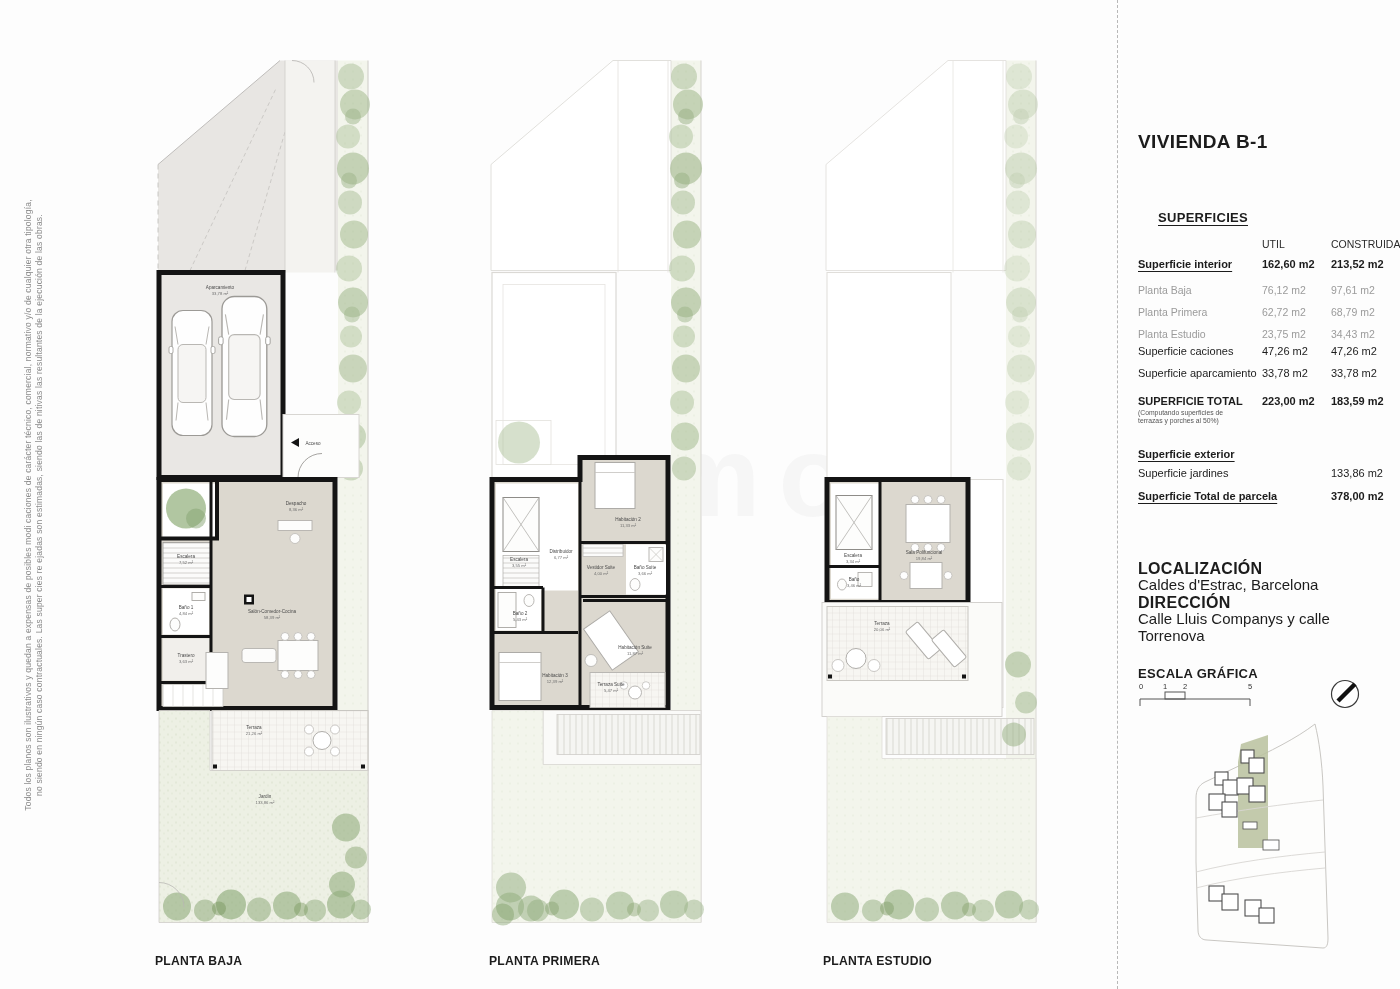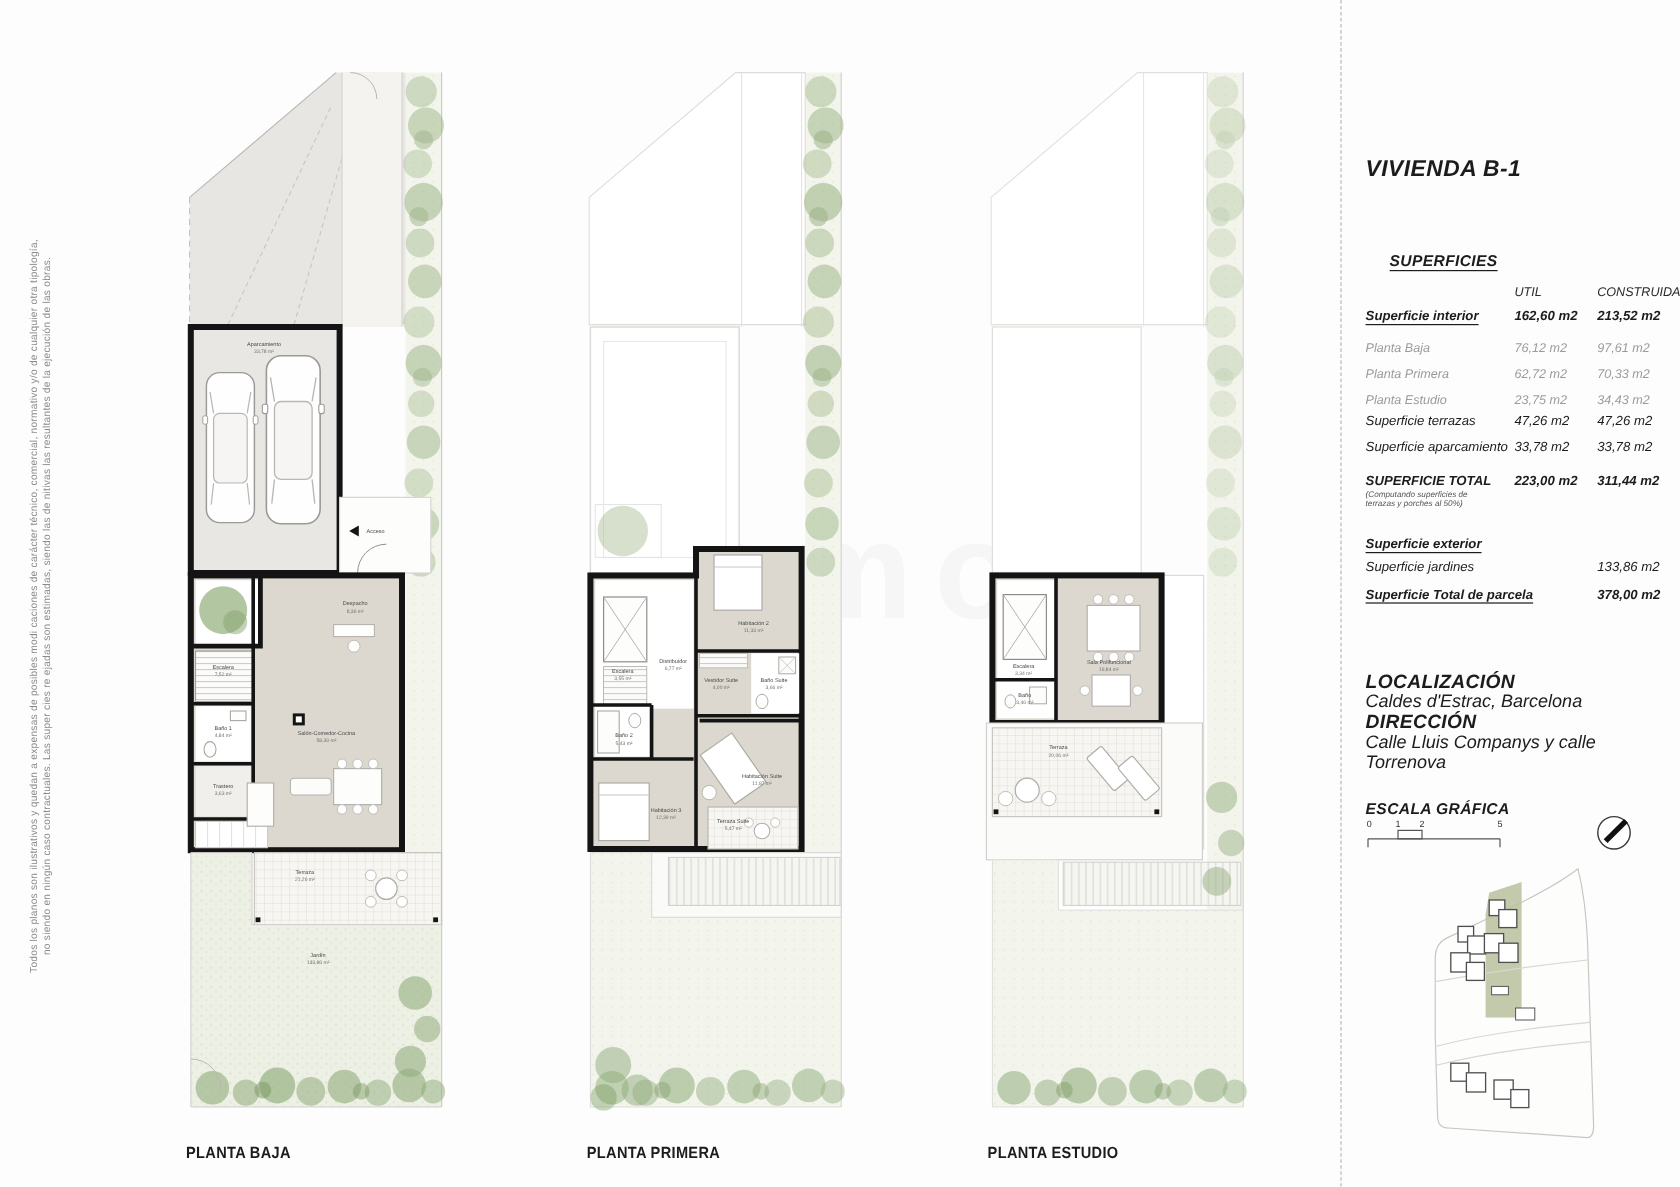--- a/index.html
+++ b/index.html
@@ -15,21 +15,21 @@
              color:rgba(110,110,110,0.05);letter-spacing:18px;pointer-events:none;}
   
   .plan{position:absolute;top:50px;width:305px;height:885px;}
   .plan svg{width:305px;height:885px;display:block;}
   .plan-label{position:absolute;top:953px;font-size:13.5px;font-weight:700;letter-spacing:.3px;
               transform:scaleX(.9);transform-origin:left;white-space:nowrap;}
   .t-name{font-size:4.6px;fill:#4a4a4a;text-anchor:middle;font-family:"Liberation Sans",sans-serif;}
   .t-area{font-size:4.2px;fill:#6f6f6f;text-anchor:middle;font-family:"Liberation Sans",sans-serif;}
   
   .panel{position:absolute;left:1138px;top:0;width:262px;height:989px;}
-  .panel .abs{position:absolute;font-style:italic;}
+  .panel .abs{position:absolute;}
   .p-title{font-size:19px;font-weight:700;letter-spacing:.4px;}
   .p-h1{font-size:13px;font-weight:700;text-decoration:underline;text-underline-offset:3px;letter-spacing:.3px;margin-left:20px;}
   .p-colhead{font-size:10.5px;color:#2a2a2a;}
   .p-row{font-size:11px;width:262px;}
   .p-row .lab{position:absolute;left:0;white-space:nowrap;}
   .p-row .v1{position:absolute;left:124px;white-space:nowrap;}
   .p-row .v2{position:absolute;left:193px;white-space:nowrap;}
   .p-bold{font-weight:700;}
   .p-underline{text-decoration:underline;text-underline-offset:3px;}
   .p-gray{color:#9b9b9b;font-size:10.5px;}
@@ -391,42 +391,42 @@
       <span class="v2">213,52 m2</span>
     </div>
     <div class="abs p-row p-gray" style="top:284px">
       <span class="lab">Planta Baja</span>
       <span class="v1">76,12 m2</span>
       <span class="v2">97,61 m2</span>
     </div>
     <div class="abs p-row p-gray" style="top:306px">
       <span class="lab">Planta Primera</span>
       <span class="v1">62,72 m2</span>
-      <span class="v2">70,33 m2</span>
+      <span class="v2">68,79 m2</span>
     </div>
     <div class="abs p-row p-gray" style="top:328px">
       <span class="lab">Planta Estudio</span>
       <span class="v1">23,75 m2</span>
       <span class="v2">34,43 m2</span>
     </div>
     <div class="abs p-row" style="top:345px">
-      <span class="lab">Superficie terrazas</span>
+      <span class="lab">Superficie caciones</span>
       <span class="v1">47,26 m2</span>
       <span class="v2">47,26 m2</span>
     </div>
     <div class="abs p-row" style="top:367px">
       <span class="lab">Superficie aparcamiento</span>
       <span class="v1">33,78 m2</span>
       <span class="v2">33,78 m2</span>
     </div>
 
     <div class="abs p-row p-bold" style="top:395px">
       <span class="lab">SUPERFICIE TOTAL</span>
       <span class="v1">223,00 m2</span>
-      <span class="v2">311,44 m2</span>
+      <span class="v2">183,59 m2</span>
     </div>
     <div class="abs p-note" style="top:409px;left:0">
       <div>(Computando superficies de</div>
       <div>terrazas y porches al 50%)</div>
     </div>
 
     <div class="abs p-row p-bold" style="top:448px">
       <span class="lab p-underline">Superficie exterior</span>
     </div>
     <div class="abs p-row" style="top:467px">

